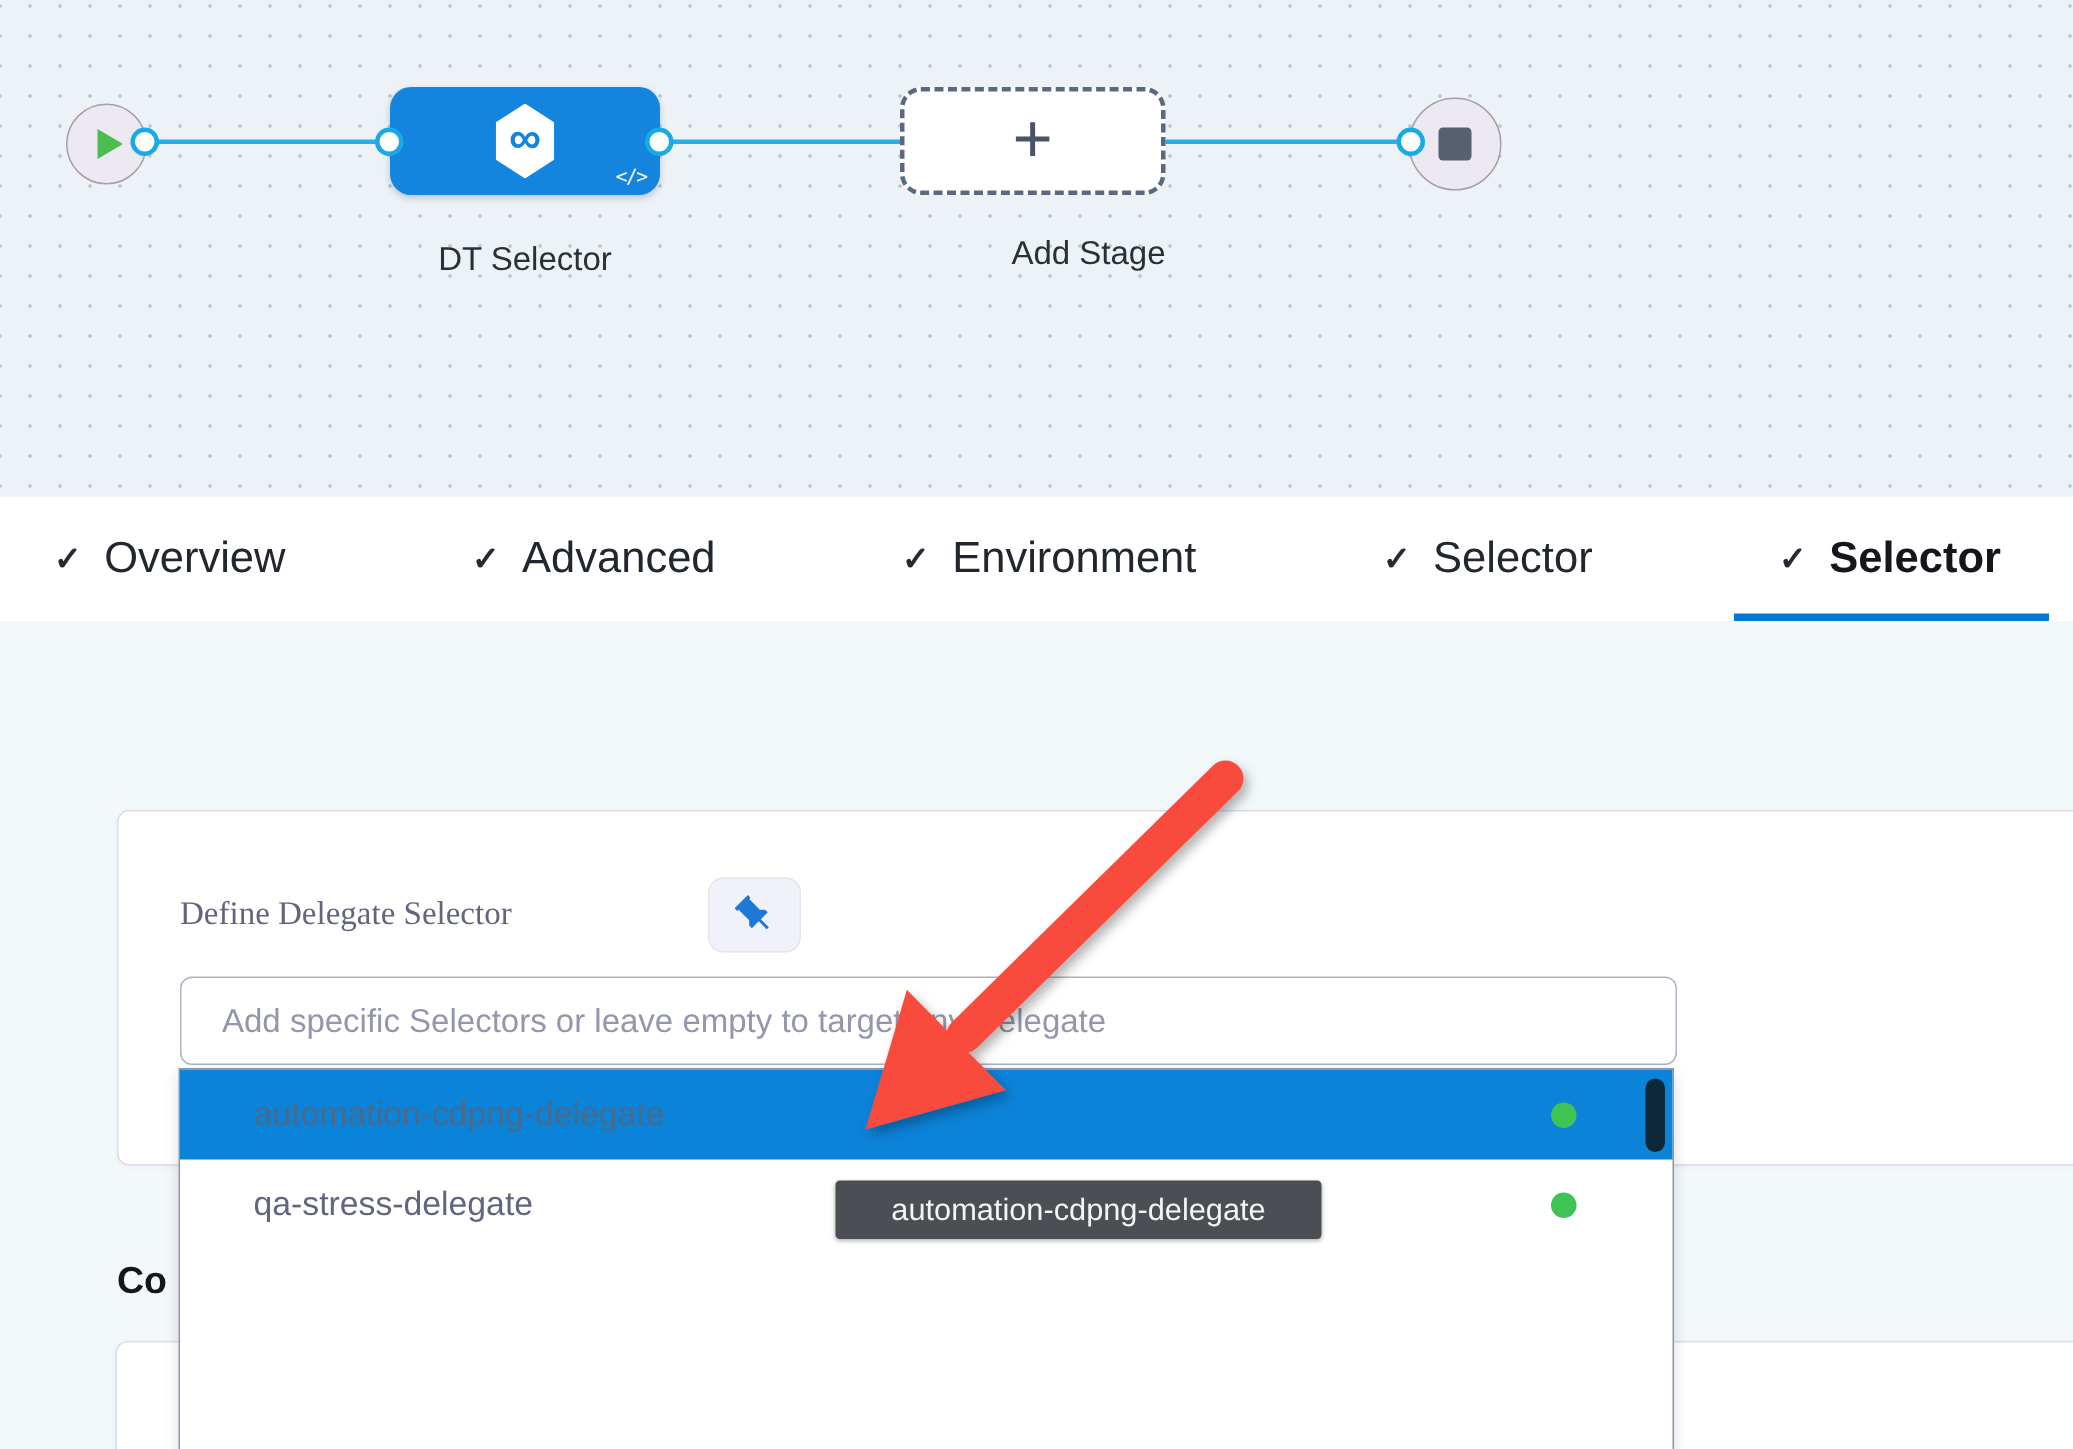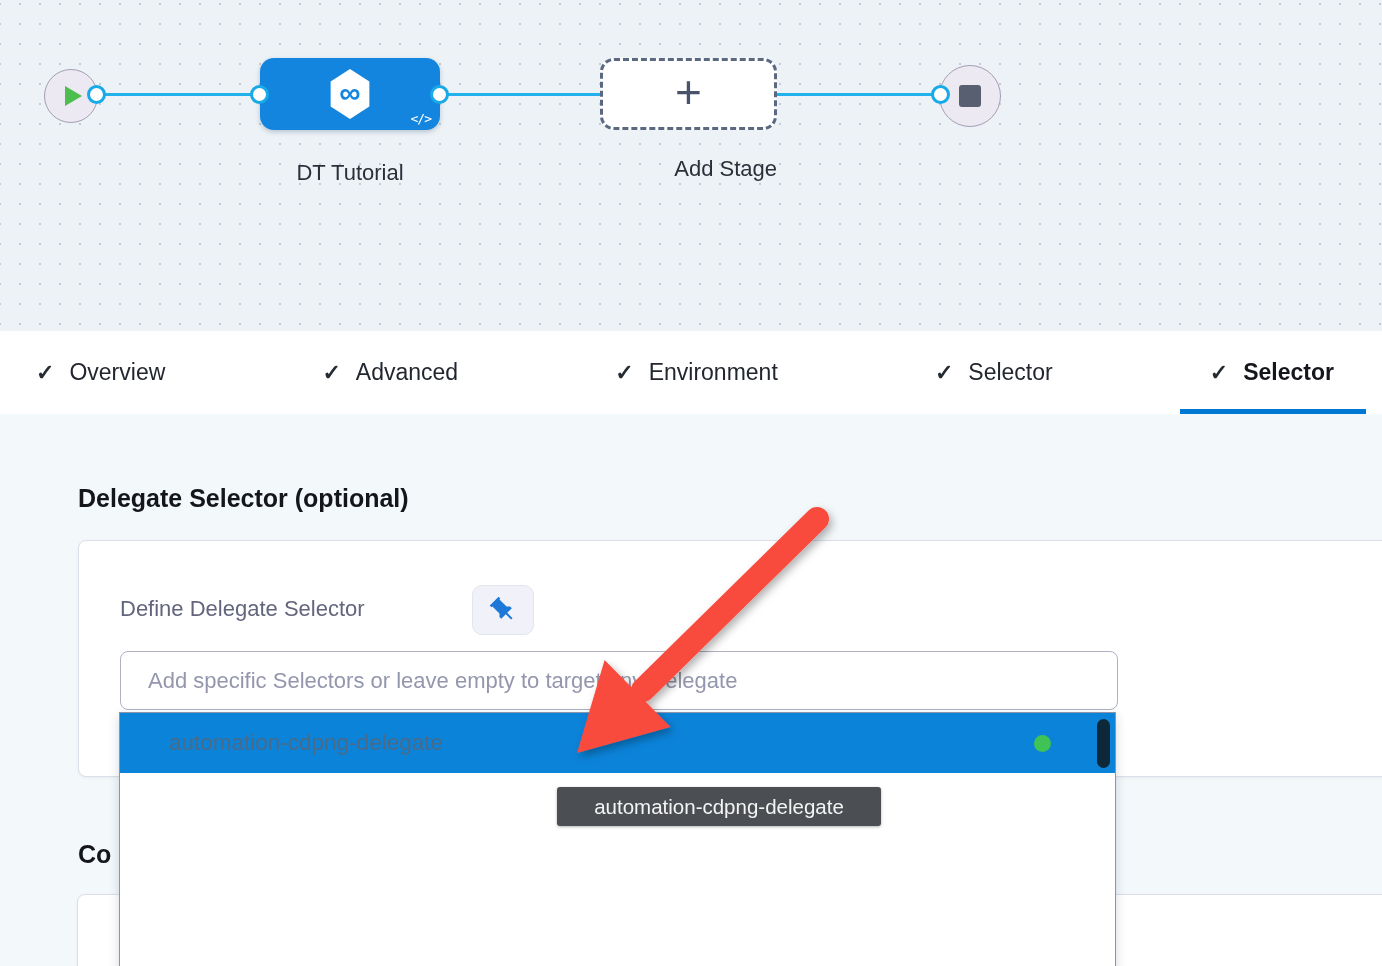--- a/index.html
+++ b/index.html
@@ -35,31 +35,31 @@
     border-radius:14px;background:#fff;border:3px dashed #5b6980;box-sizing:border-box;
     display:flex;align-items:center;justify-content:center;}
   .plus-glyph{font-size:46px;font-weight:300;color:#49536a;line-height:1;margin-top:-4px;}
 
   
   .tabbar{position:absolute;left:0;top:331px;width:1382px;height:83px;background:#fff;
     display:flex;align-items:center;justify-content:space-between;
     padding:0 48px 0 36px;box-sizing:border-box;}
   .tab{position:relative;height:100%;display:flex;align-items:center;gap:15px;cursor:pointer;}
   .tab .chk{font-size:22px;font-weight:600;color:#252a33;}
-  .tab .tlabel{font-size:23px;color:#22272f;}
+  .tab .tlabel{font-size:29px;color:#22272f;}
   .tab.active .tlabel{font-weight:700;color:#14161c;}
   .tab.active::after{content:"";position:absolute;left:-30px;right:-32px;bottom:0;
     height:5px;background:#0278d5;}
 
   
   .content{position:absolute;left:0;top:414px;width:1382px;height:552px;background:#f3f8fb;}
   .h1{position:absolute;font-size:25px;font-weight:700;color:#14161c;}
   .card{position:absolute;background:#fff;border:1px solid #dcdeea;border-radius:8px;
     box-shadow:0 1px 3px rgba(40,50,80,.06);box-sizing:border-box;}
-  .define-label{position:absolute;left:120px;top:596px;font-size:22px;color:#63657d;}
+  .define-label{position:absolute;left:120px;top:596px;font-size:22px;color:#63657d;font-family:Liberation Serif, serif;}
   .pin-btn{position:absolute;left:472px;top:585px;width:62px;height:50px;border-radius:10px;
     background:#f1f2f9;border:1px solid #e2e4f0;box-sizing:border-box;
     display:flex;align-items:center;justify-content:center;cursor:pointer;}
   .sel-input{position:absolute;left:120px;top:651px;width:998px;height:59px;
     box-sizing:border-box;border:1.5px solid #afb1c4;border-radius:8px;background:#fff;
     font-family:"Liberation Sans",sans-serif;font-size:22px;color:#3a3c50;
     padding:0 20px 0 27px;outline:none;}
   .sel-input::placeholder{color:#9496ad;opacity:1;}
 
   
@@ -94,21 +94,21 @@
     <div class="node-circle" style="left:44px;top:69px;">
       <div class="play-tri"></div>
     </div>
 
     <div class="stage-node">
       <div class="hexagon">
         <span>∞</span>
       </div>
       <div class="code-glyph">&lt;/&gt;</div>
     </div>
-    <div class="node-label" style="left:260px;top:160px;width:180px;">DT Tutorial</div>
+    <div class="node-label" style="left:260px;top:160px;width:180px;">DT Selector</div>
 
     <div class="add-node">
       <div class="plus-glyph">+</div>
     </div>
     <div class="node-label" style="left:600px;top:156px;width:177px;text-align:right;">Add Stage</div>
 
     <div class="node-circle" style="left:939px;top:65px;width:60px;height:60px;">
       <div class="stop-sq"></div>
     </div>
 
@@ -136,21 +136,20 @@
       <span class="tlabel">Selector</span>
     </div>
     <div class="tab active">
       <span class="chk">✓</span>
       <span class="tlabel">Selector</span>
     </div>
   </div>
 
   <div class="content"></div>
 
-  <div class="h1" style="left:78px;top:484px;">Delegate Selector (optional)</div>
 
   <div class="card" style="left:78px;top:540px;width:1330px;height:237px;"></div>
 
   <div class="define-label">Define Delegate Selector</div>
 
   <button class="pin-btn">
     <svg width="30" height="30" viewBox="0 0 24 24">
       <g transform="rotate(-45 12 12)">
         <path fill="#1d78d7" d="M16,12V4h1V2H7v2h1v8l-2,2v2h5.2v6h1.6v-6H18v-2L16,12z"></path>
       </g>
@@ -161,20 +160,24 @@
 
   <div class="h1" style="left:78px;top:840px;z-index:1;">Co</div>
   <div class="card" style="left:77px;top:894px;width:1331px;height:120px;z-index:1;"></div>
 
   <div class="dropdown">
     <div class="opt selected">
       <span class="olabel">automation-cdpng-delegate</span>
       <span class="dot"></span>
       <span class="thumb"></span>
     </div>
+    <div class="opt">
+      <span class="olabel">qa-stress-delegate</span>
+      <span class="dot"></span>
+    </div>
   </div>
 
   <div class="tooltip">
     <span>automation-cdpng-delegate</span>
   </div>
 
   <svg class="arrow-svg" width="1382" height="966" viewBox="0 0 1382 966">
     <g filter="url(#ashadow)">
       <line x1="817" y1="519" x2="643" y2="690" stroke="#f84b3e" stroke-width="24" stroke-linecap="round"></line>
       <polygon points="577,753 604.6,659.9 670.6,726.9" fill="#f84b3e"></polygon>

